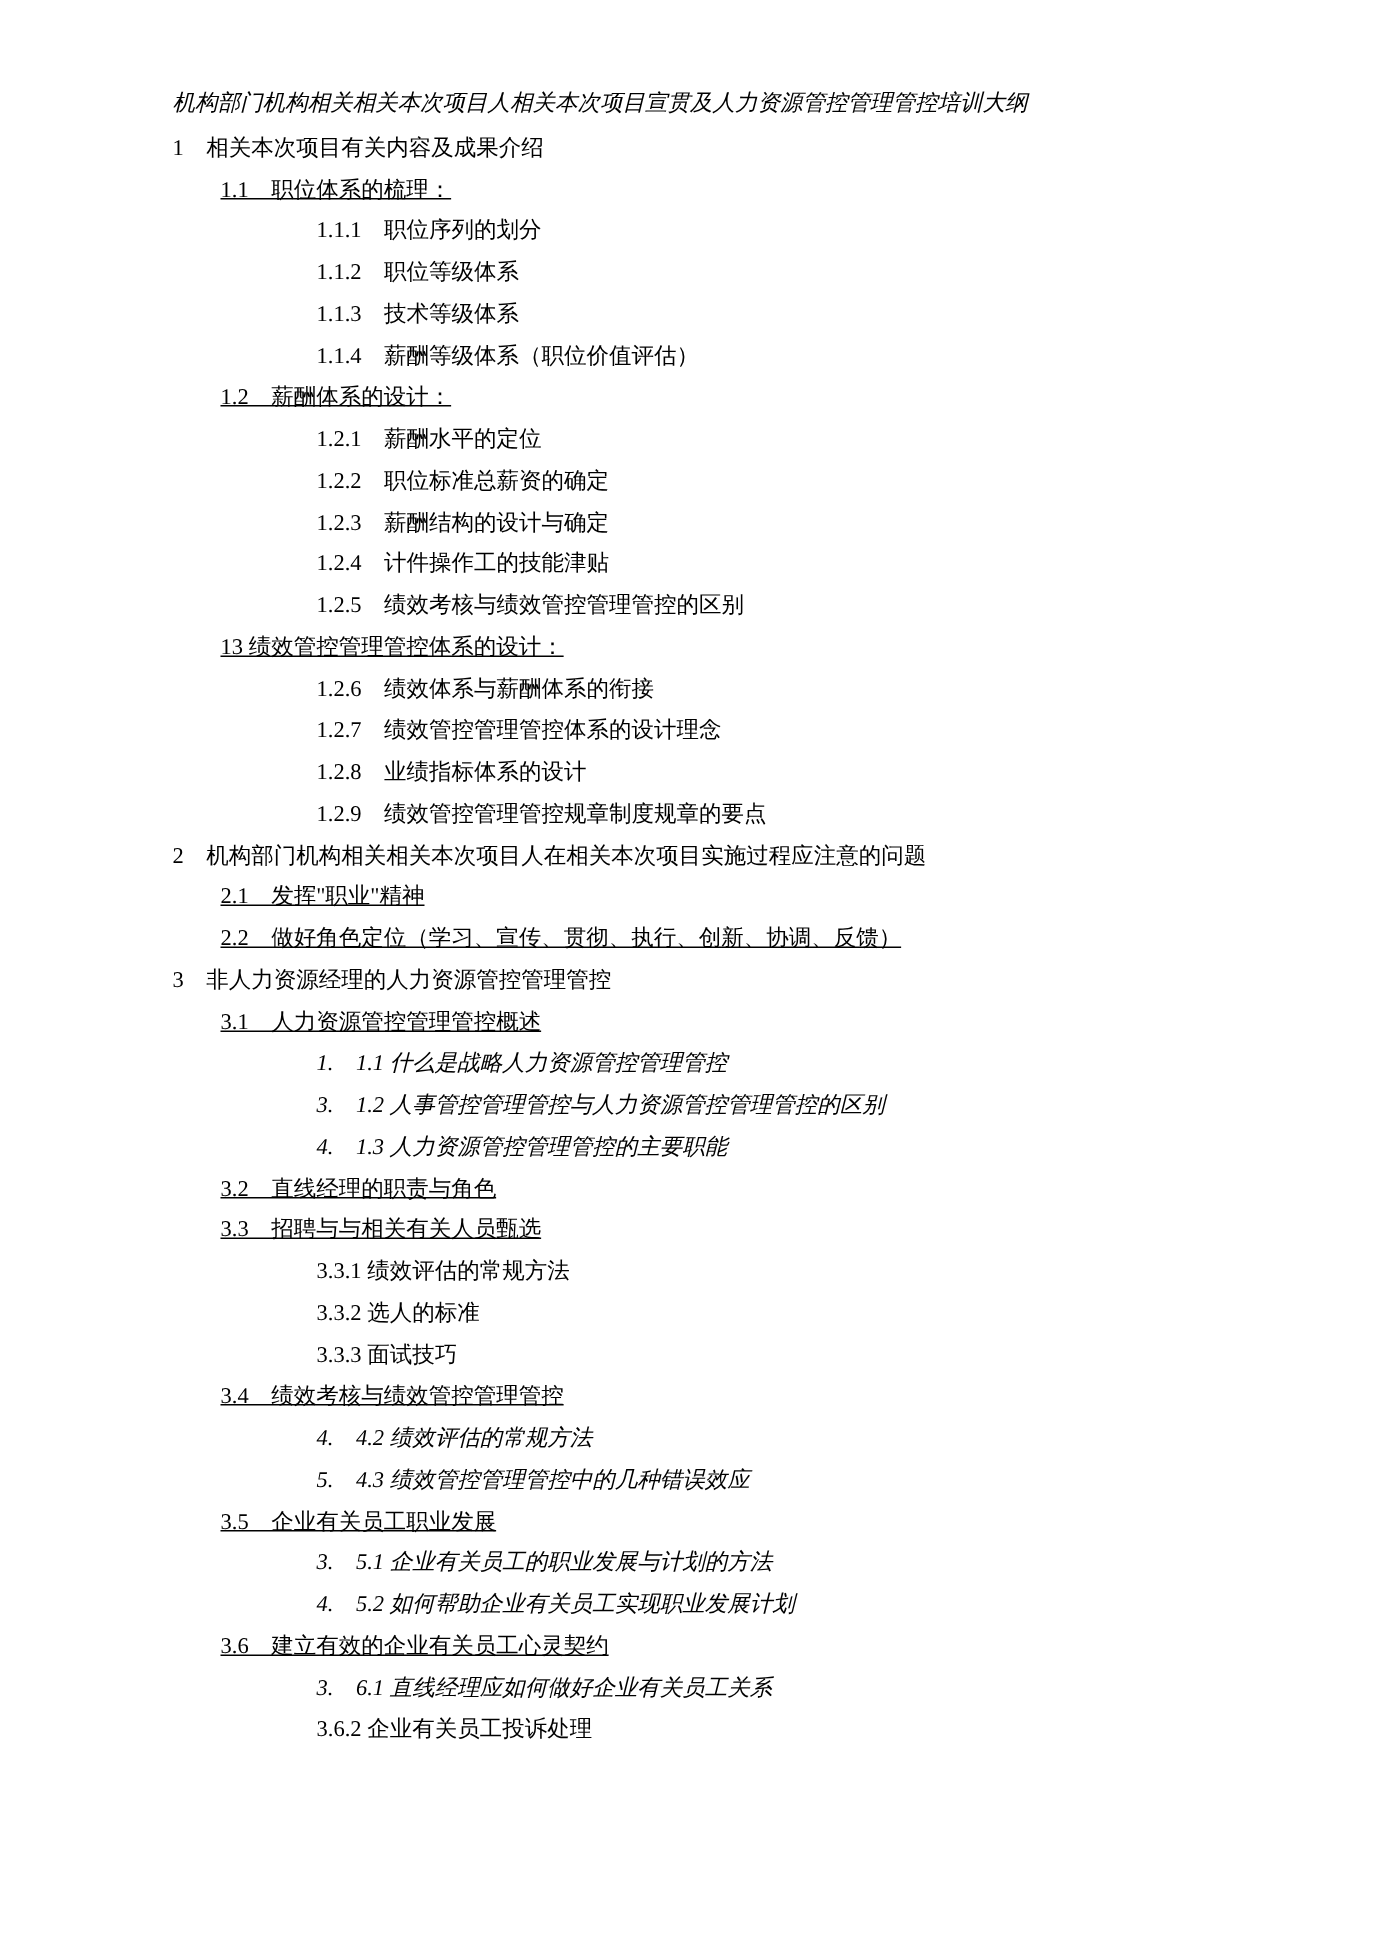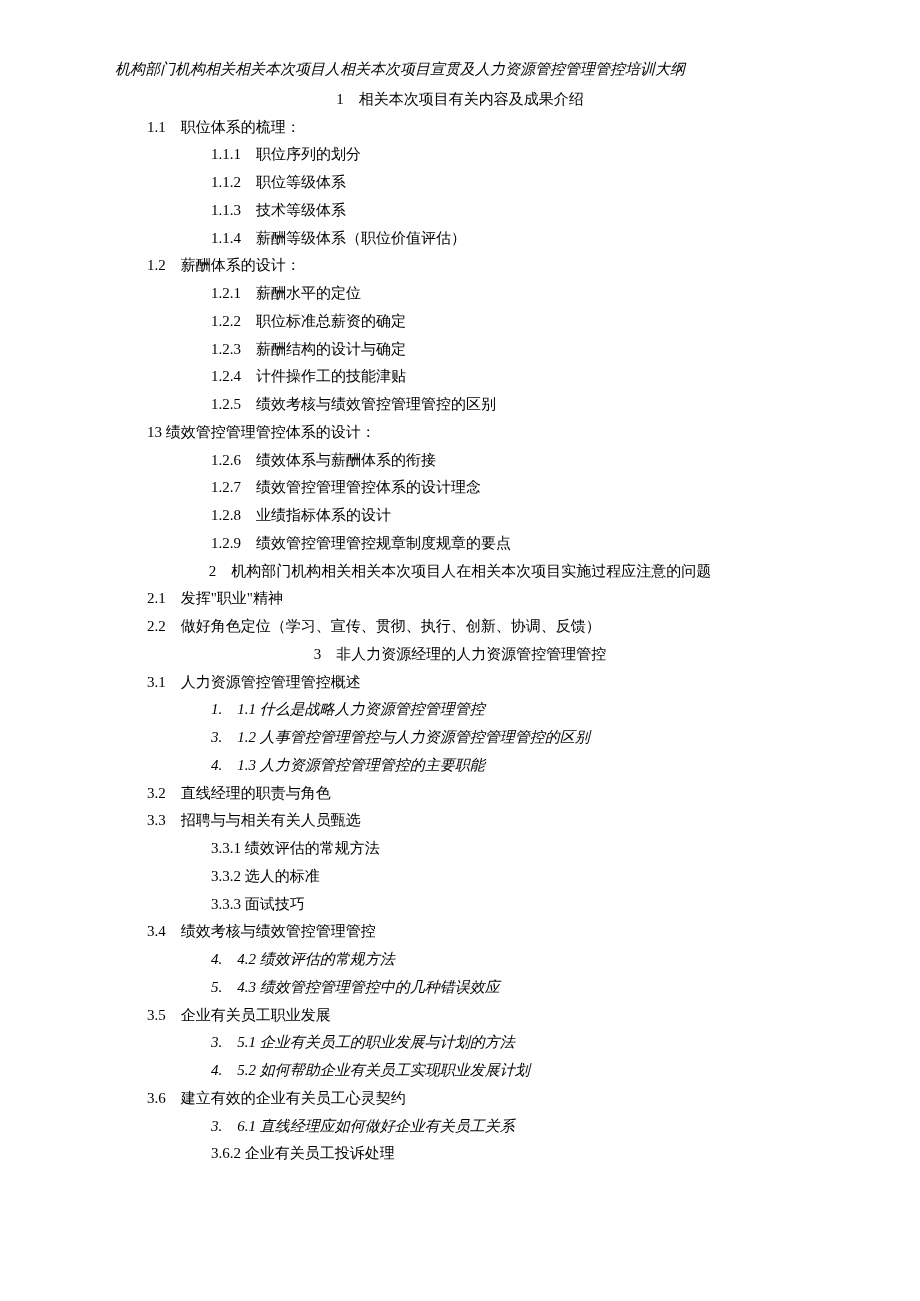--- a/index.html
+++ b/index.html
@@ -6,22 +6,22 @@
     body {
       font-family: "SimSun", "宋体", serif;
       font-size: 15px;
       line-height: 1.85;
       color: #000;
       background: #fff;
       width: 920px;
       padding: 56px 115px 56px 115px;
     }
     .title { margin-bottom: 2px; font-style: italic; }
-    .l1 { padding-left: 0; text-align: center; }
-    .l2 { padding-left: 32px; }
+    .l1 { padding-left: 0; }
+    .l2 { padding-left: 32px; text-decoration: underline; }
     .l3 { padding-left: 96px; }
     .l3alt { padding-left: 96px; }
     .l3num { padding-left: 96px; font-style: italic; }
   </style>
 </head>
 <body>
 
 <div class="title">机构部门机构相关相关本次项目人相关本次项目宣贯及人力资源管控管理管控培训大纲</div>
 <div id="outline">
     <div class="l1">1　相关本次项目有关内容及成果介绍</div>

